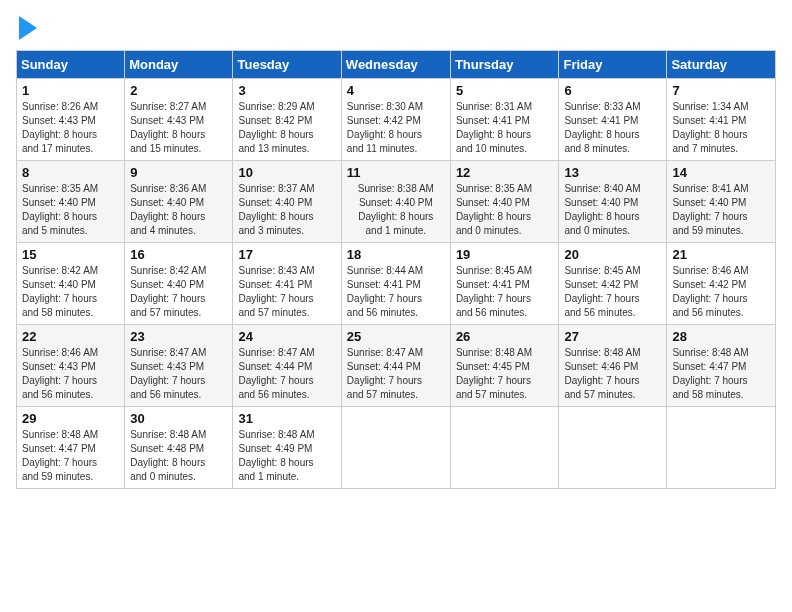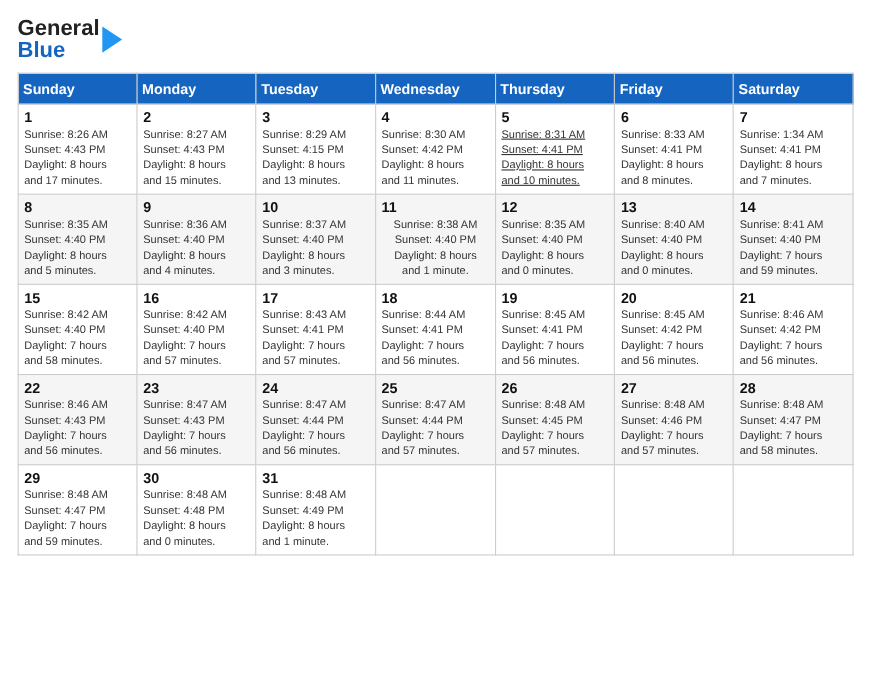--- a/index.html
+++ b/index.html
@@ -74,24 +74,20 @@
     .empty-cell {
       background: #fff !important;
     }
   </style>
 </head>
 <body>
 
 <div class="header-section">
   <div class="logo-area">
   <div style="display:flex; align-items:center;">
-    <div style="display:flex; flex-direction:column; line-height:1;">
-      <span style="font-size:20px; font-weight:bold; color:#222; font-family:Arial;">General</span>
-      <span style="font-size:20px; font-weight:bold; color:#1565c0; font-family:Arial;">Blue</span>
-    </div>
     <span style="display:inline-block; width:0; height:0; border-top:12px solid transparent; border-bottom:12px solid transparent; border-left:18px solid #2196f3; margin-left:3px; align-self:center;"></span>
   </div>
 </div>
   <div class="title-area">
     <div class="month-title"></div>
     <div class="location-title"></div>
   </div>
 </div>
 
 <table class="calendar-table">
@@ -118,34 +114,34 @@
         <td>
           <span class="day-number">2</span>
           <div class="day-info" style="white-space: pre-line;">Sunrise: 8:27 AM
 Sunset: 4:43 PM
 Daylight: 8 hours
 and 15 minutes.</div>
         </td>
         <td>
           <span class="day-number">3</span>
           <div class="day-info" style="white-space: pre-line;">Sunrise: 8:29 AM
-Sunset: 4:15 PM
+Sunset: 8:42 PM
 Daylight: 8 hours
 and 13 minutes.</div>
         </td>
         <td>
           <span class="day-number">4</span>
           <div class="day-info" style="white-space: pre-line;">Sunrise: 8:30 AM
 Sunset: 4:42 PM
 Daylight: 8 hours
 and 11 minutes.</div>
         </td>
         <td>
           <span class="day-number">5</span>
-          <div class="day-info" style="white-space: pre-line; text-decoration: underline;">Sunrise: 8:31 AM
+          <div class="day-info" style="white-space: pre-line;">Sunrise: 8:31 AM
 Sunset: 4:41 PM
 Daylight: 8 hours
 and 10 minutes.</div>
         </td>
         <td>
           <span class="day-number">6</span>
           <div class="day-info" style="white-space: pre-line;">Sunrise: 8:33 AM
 Sunset: 4:41 PM
 Daylight: 8 hours
 and 8 minutes.</div>

